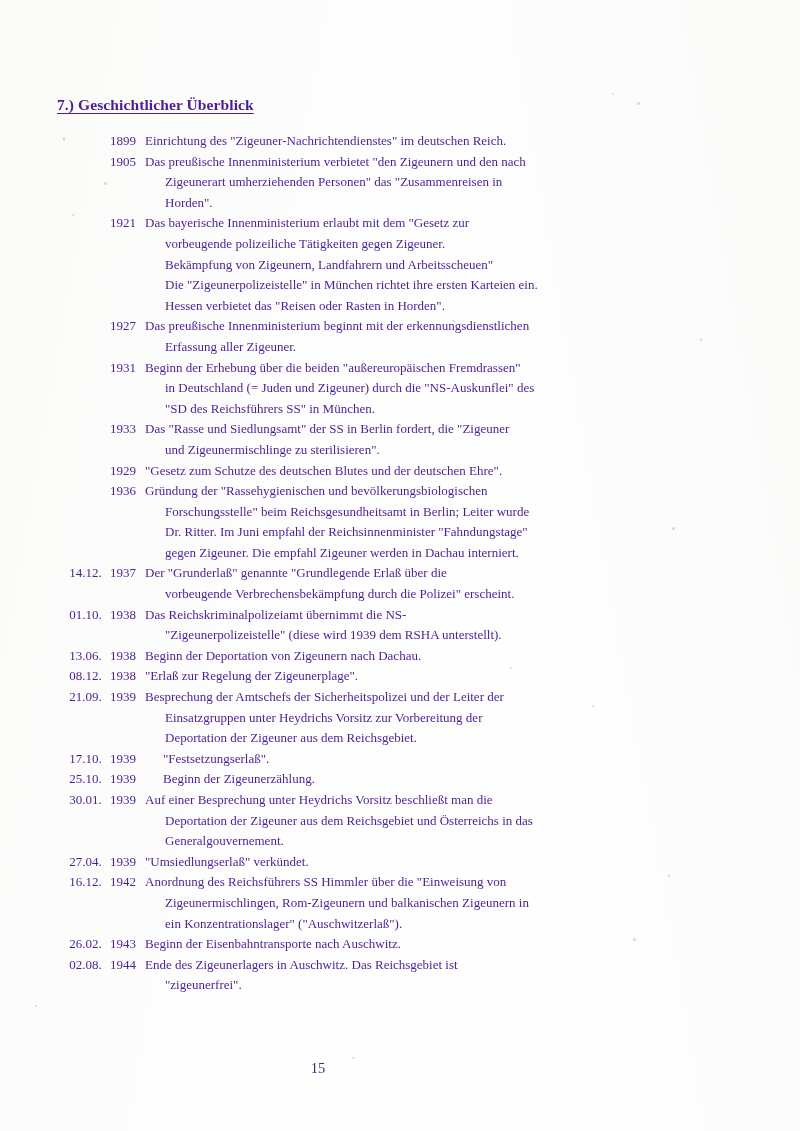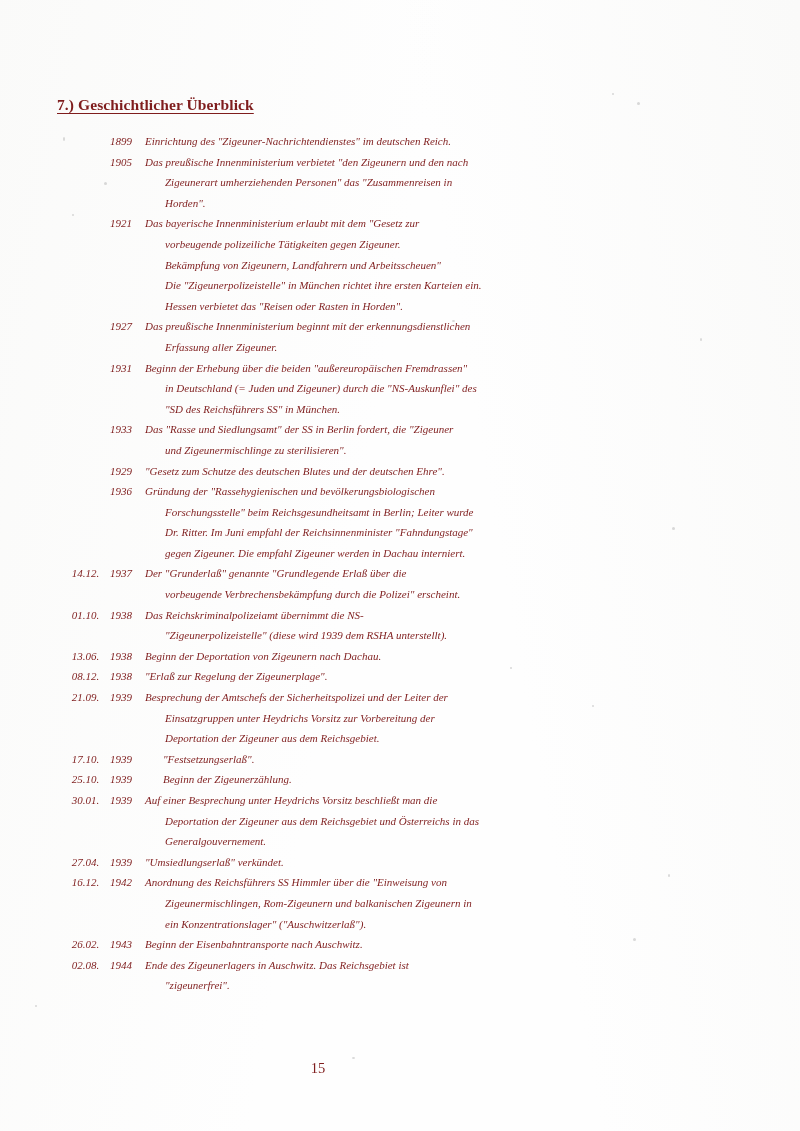--- a/index.html
+++ b/index.html
@@ -7,21 +7,21 @@
     padding: 0;
     background: #ffffff;
   }
   .page {
     position: relative;
     width: 800px;
     height: 1131px;
     background: #fefefe;
     overflow: hidden;
     font-family: "Liberation Serif", "DejaVu Serif", serif;
-    color: #7f1d1d;
+    color: #4c1d95;
   }
   
   .scan-tint {
     position: absolute;
     inset: 0;
     background:
       linear-gradient(100deg, rgba(247,247,245,0.55) 0%, rgba(255,255,255,0) 45%),
       linear-gradient(260deg, rgba(246,246,244,0.5) 0%, rgba(255,255,255,0) 40%);
     pointer-events: none;
   }
@@ -47,24 +47,23 @@
 
   .timeline {
     position: absolute;
     left: 0;
     top: 131px;
     width: 800px;
   }
 
   .entry {
     display: block;
-    font-size: 11px;
+    font-size: 13px;
     line-height: 20.6px;
     white-space: nowrap;
-    font-style: italic;
   }
   .entry-first {
     display: block;
     position: relative;
     padding-left: 145px;
   }
   .ent-date {
     position: absolute;
     left: 61px;
     top: 0;

